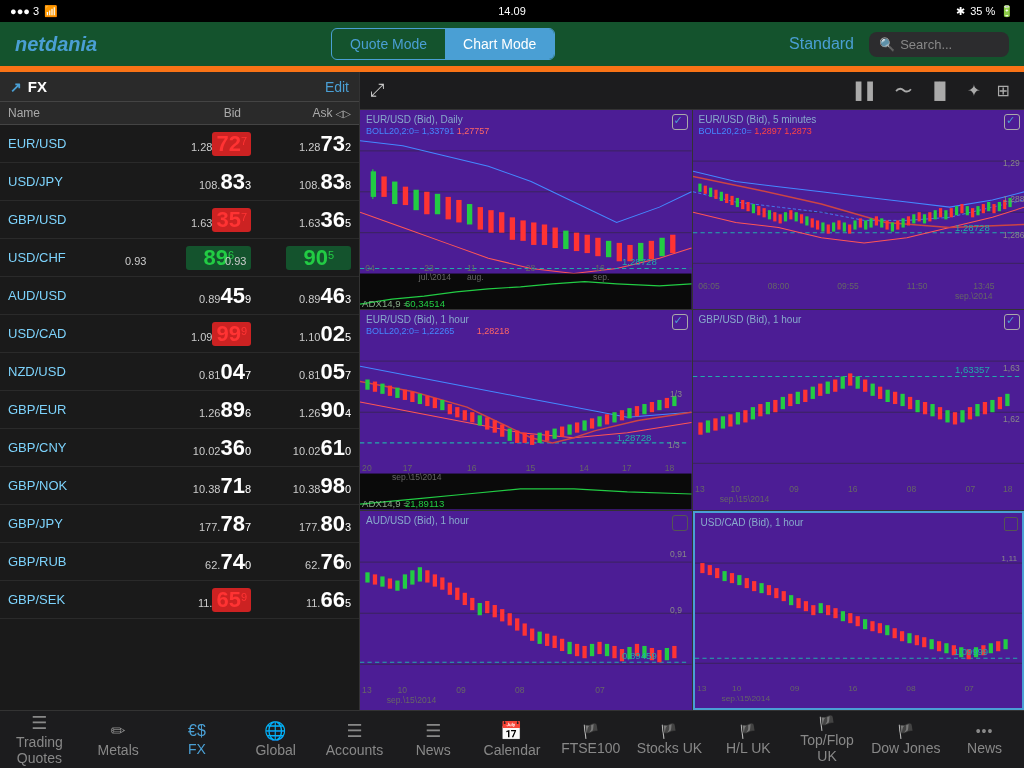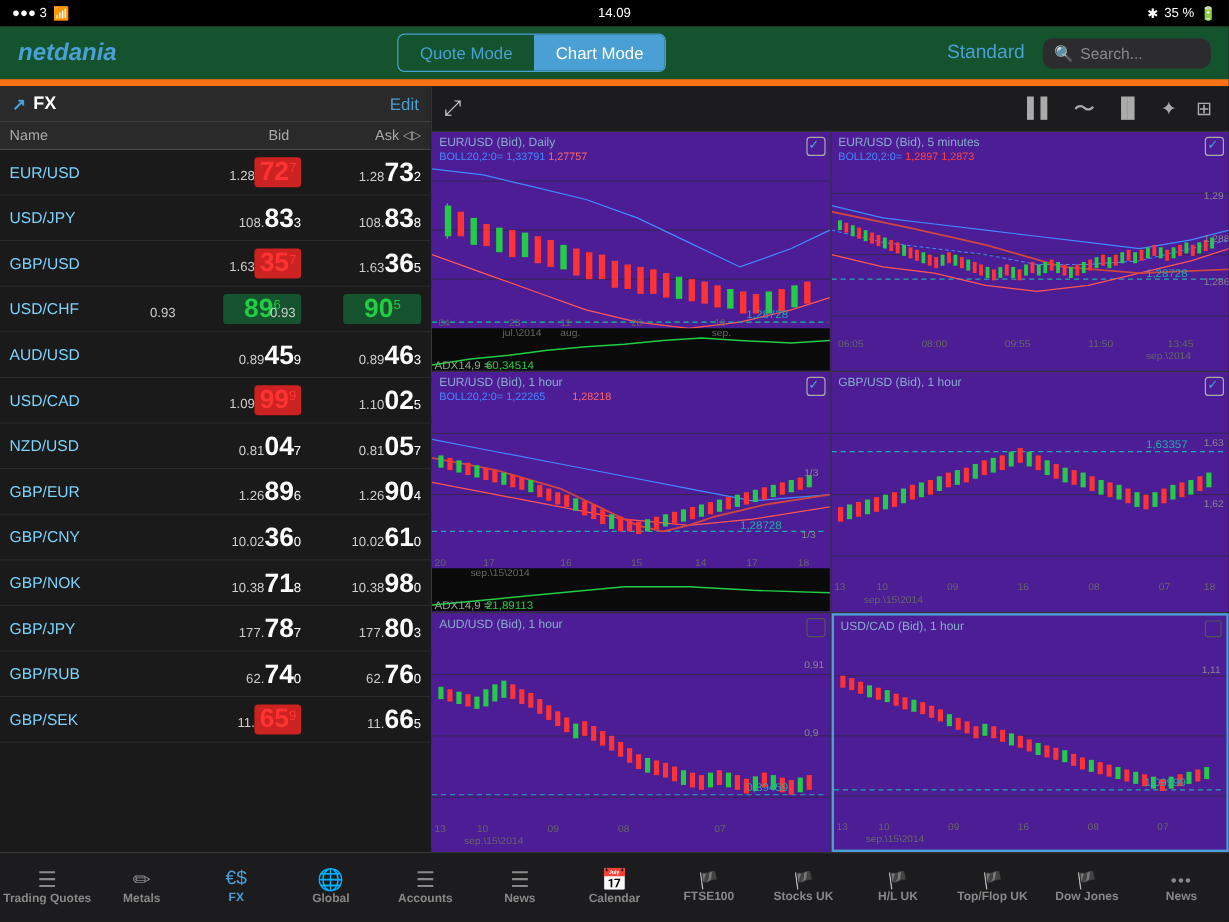--- a/index.html
+++ b/index.html
@@ -79,21 +79,21 @@
 
     
     .bottom-nav {
       height: 58px; background: #1c1c1e; border-top: 1px solid #333; display: flex; align-items: stretch;
     }
     .nav-item {
       flex: 1; display: flex; flex-direction: column; align-items: center; justify-content: center; gap: 2px; cursor: pointer; border: none; background: transparent; color: #888; font-size: 10px; padding: 4px 2px;
     }
     .nav-item.active { color: #4a9fd4; }
     .nav-icon { font-size: 18px; line-height: 1; }
-    .nav-label { font-size: 10px; text-align: center; font-weight: bold; }
+    .nav-label { font-size: 14px; text-align: center; }
 
     
     .tb-icon { color: #aaa; font-size: 16px; cursor: pointer; padding: 4px; }
     .tb-expand { color: #ccc; font-size: 18px; }
     .tb-right { display: flex; gap: 8px; align-items: center; }
 
     
     .fx-panel::-webkit-scrollbar { width: 3px; }
     .fx-panel::-webkit-scrollbar-thumb { background: #444; }
   </style>

